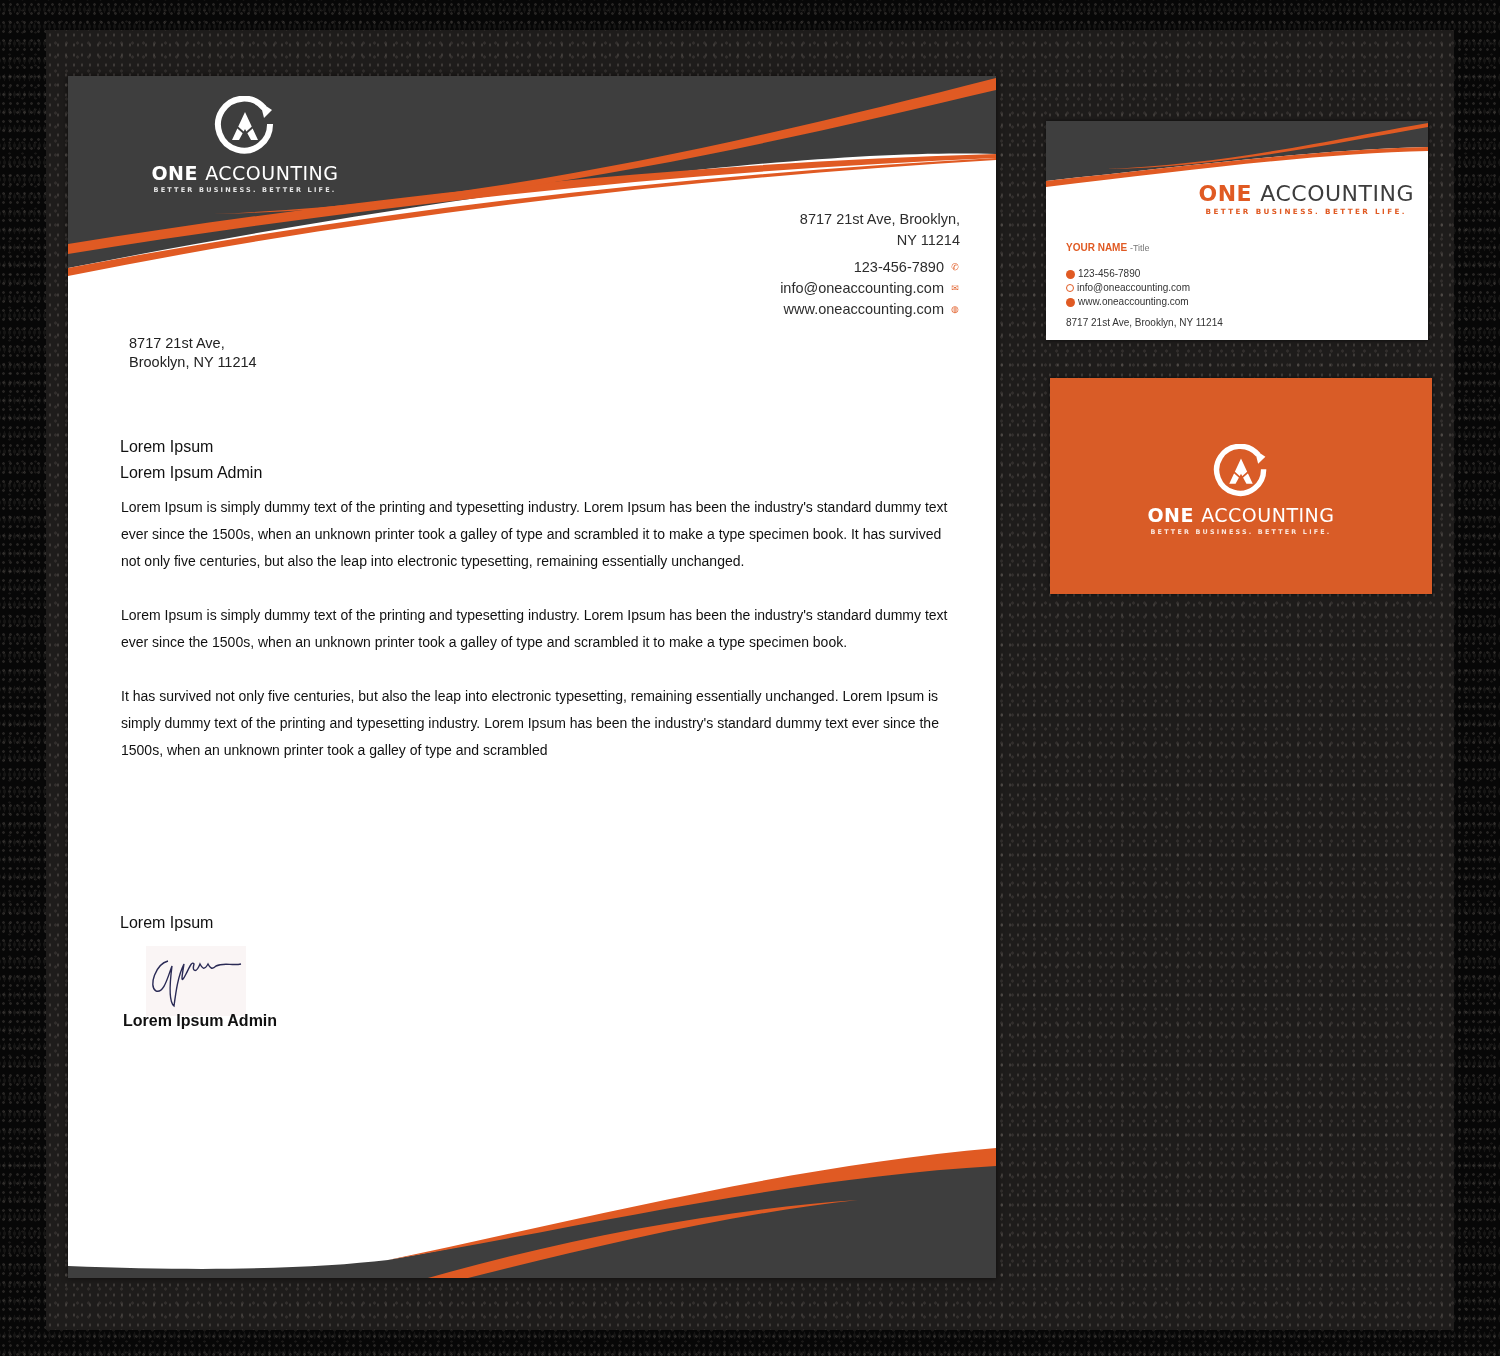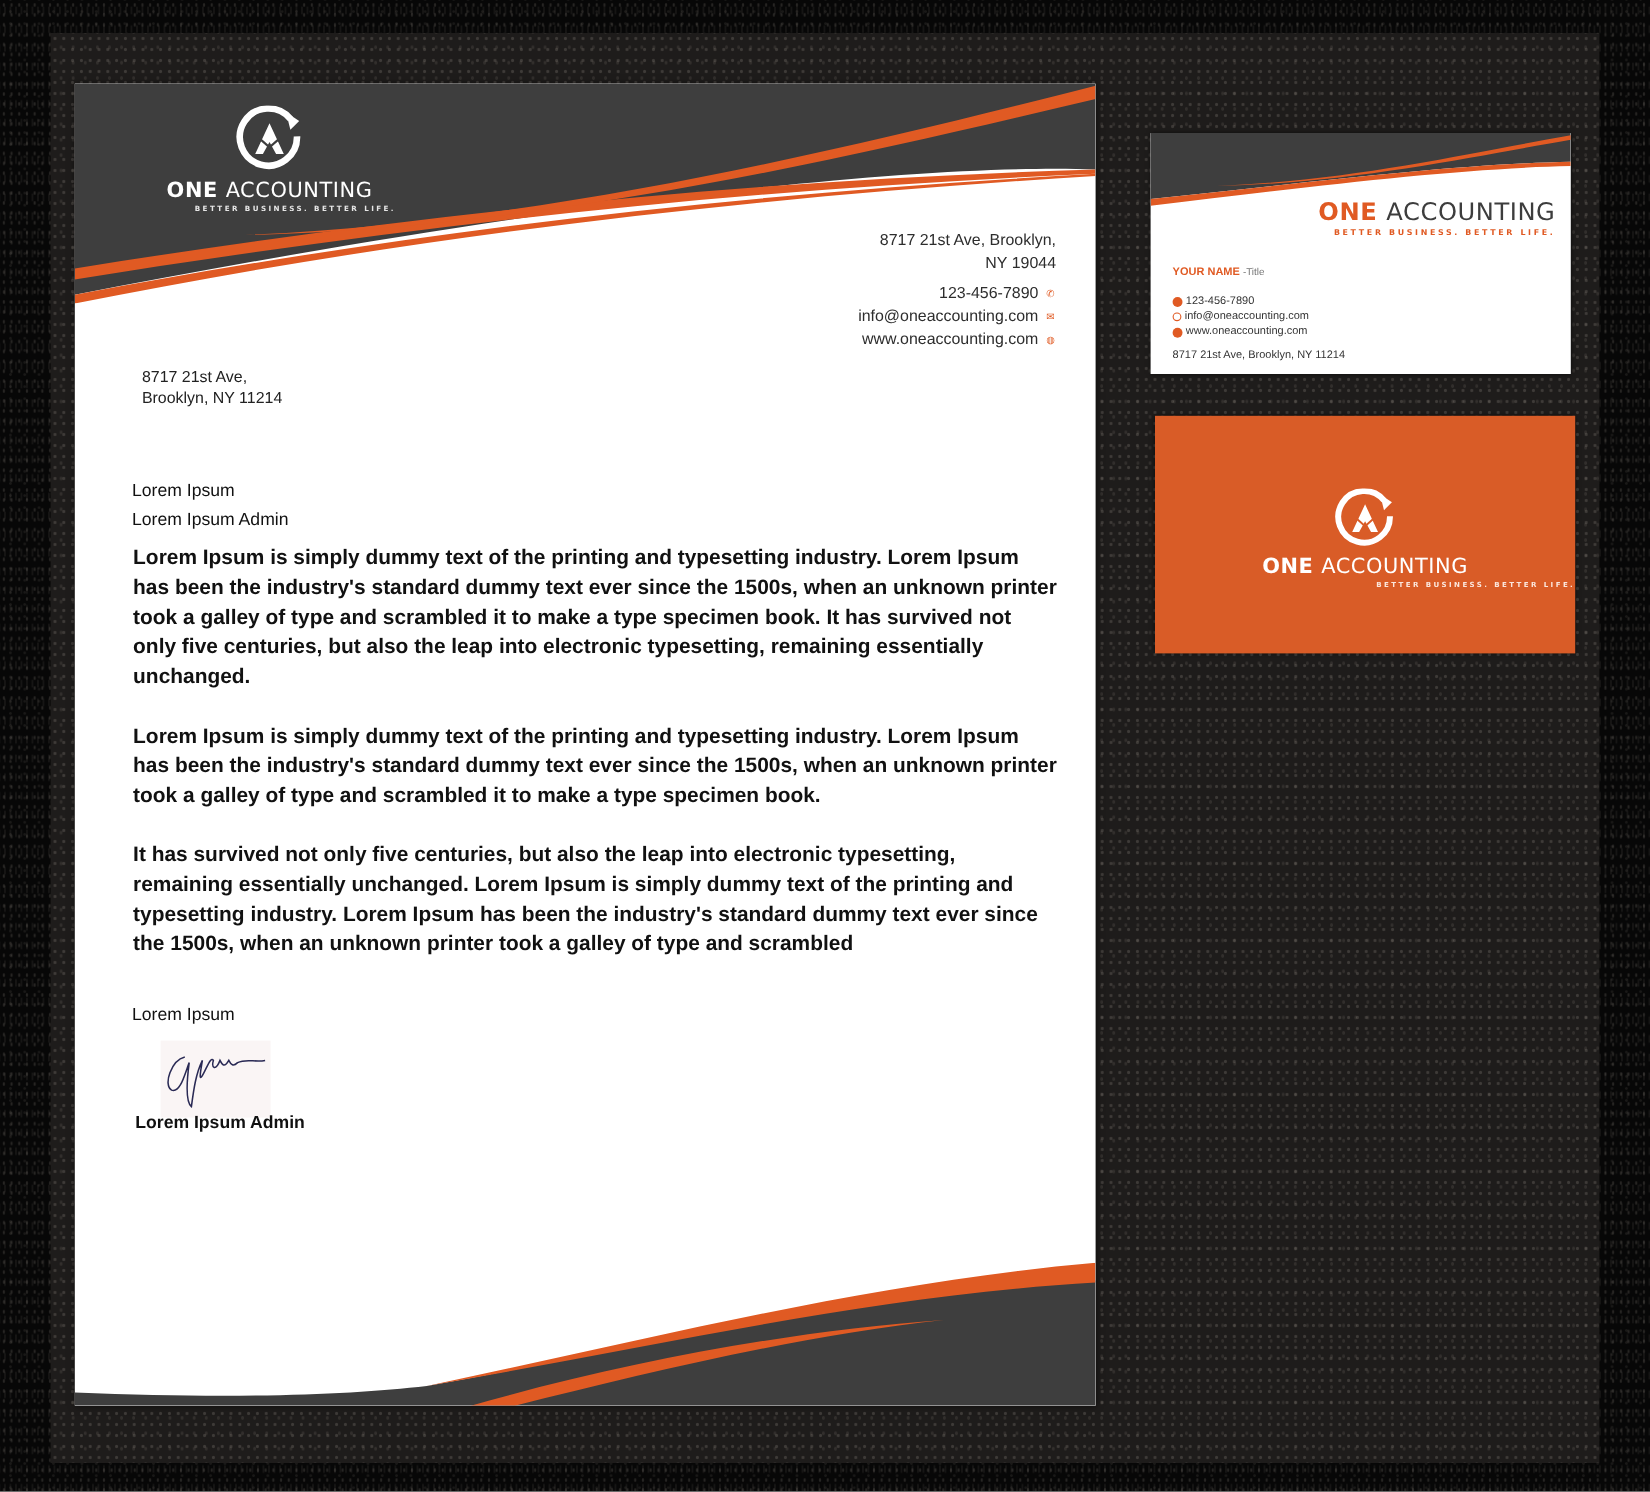--- a/index.html
+++ b/index.html
@@ -39,21 +39,21 @@
   .logo-block { position: absolute; text-align: center; }
   .logo-mark { display: block; margin: 0 auto; }
   .logo-word {
     font-family: "DejaVu Sans", sans-serif; font-weight: bold;
     letter-spacing: 0.5px; white-space: nowrap;
   }
   .logo-word .one { font-weight: bold; }
   .logo-word .acc { font-weight: normal; }
   .logo-tag {
     font-family: "DejaVu Sans", sans-serif; font-weight: bold;
-    letter-spacing: 2.2px; white-space: nowrap; text-align: right;
+    letter-spacing: 2.2px; white-space: nowrap;
   }
 
   .lh-logo { left: 62px; top: 20px; width: 230px; }
   .lh-logo .logo-word { color: #ffffff; font-size: 19px; margin-top: 4px; }
   .lh-logo .logo-tag { color: #e6e6e6; font-size: 6.5px; margin-top: 2px; }
 
   .lh-contact {
     position: absolute; right: 36px; top: 86px; text-align: right;
     color: #2d2d2d; font-size: 14.5px; line-height: 21px;
   }
@@ -68,21 +68,21 @@
   .recipient {
     position: absolute; left: 61px; top: 258px;
     color: #222; font-size: 14.5px; line-height: 19px;
   }
   .salutation {
     position: absolute; left: 52px; top: 358px;
     color: #111; font-size: 16px; line-height: 26px;
   }
   .body-text {
     position: absolute; left: 53px; top: 418px; width: 840px;
-    color: #111; font-size: 19px; line-height: 27px; font-weight: bold;
+    color: #111; font-size: 14px; line-height: 27px;
   }
   .body-text p { margin: 0 0 27px 0; }
   .closing {
     position: absolute; left: 52px; top: 838px;
     color: #111; font-size: 16px;
   }
   .signature {
     position: absolute; left: 78px; top: 870px; width: 100px; height: 70px;
     background: #faf5f5;
   }
@@ -154,21 +154,21 @@
     <div class="logo-word">
       <span class="one">ONE</span>
       <span class="acc">ACCOUNTING</span>
     </div>
     <div class="logo-tag">BETTER BUSINESS. BETTER LIFE.</div>
   </div>
 
   <div class="lh-contact">
     <div class="addr">
       <div>8717 21st Ave, Brooklyn,</div>
-      <div>NY 19044</div>
+      <div>NY 11214</div>
     </div>
     <div class="row">
       <span>123-456-7890</span>
       <span class="ico">✆</span>
     </div>
     <div class="row">
       <span>info@oneaccounting.com</span>
       <span class="ico">✉</span>
     </div>
     <div class="row">

